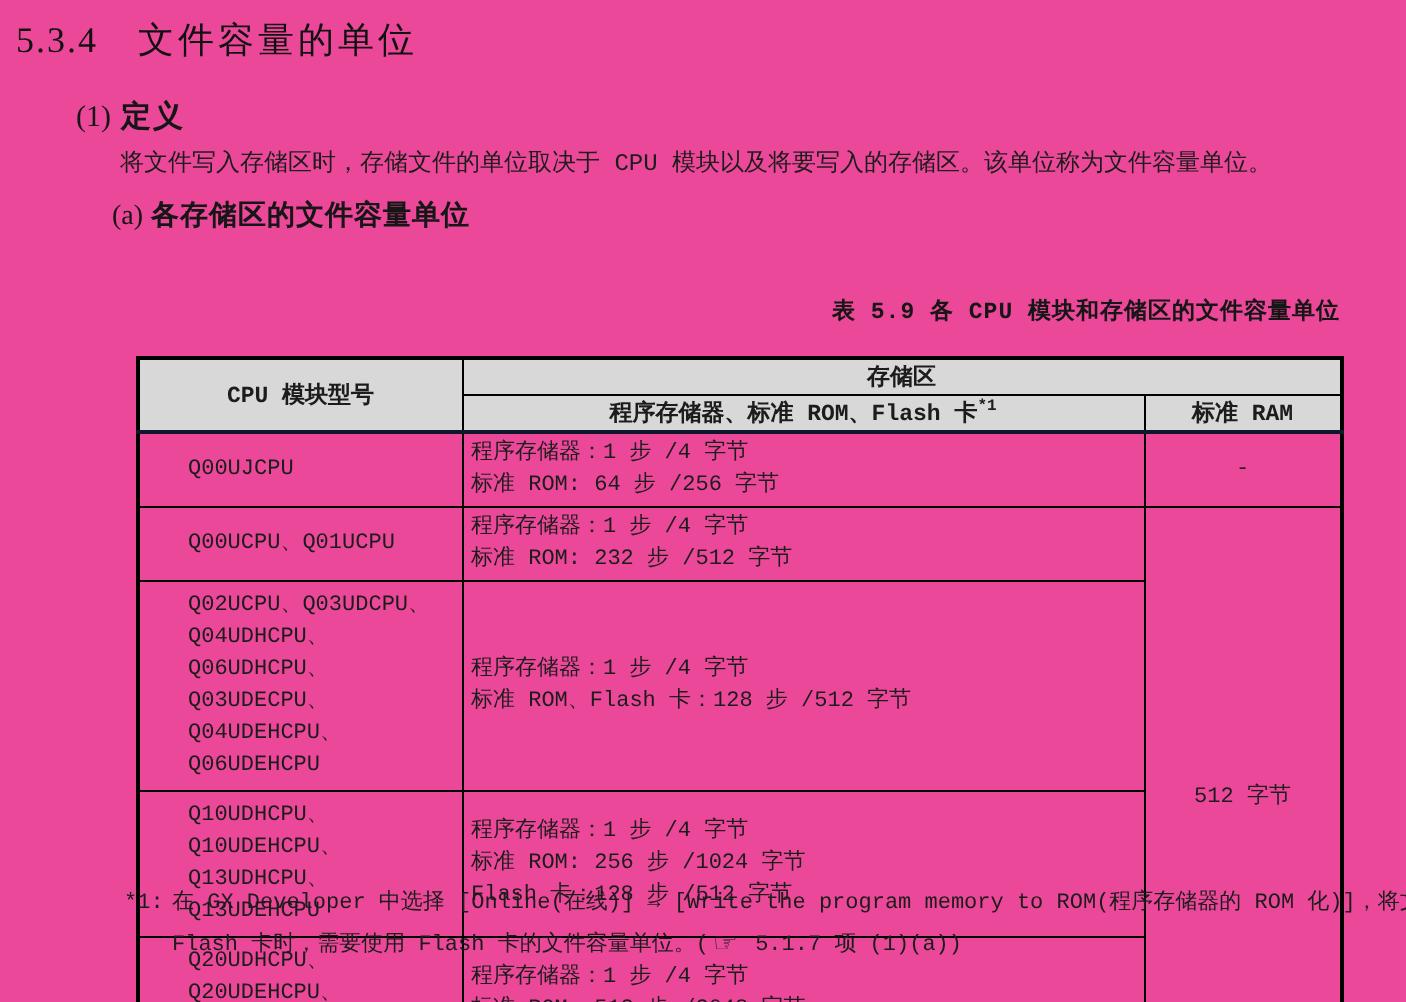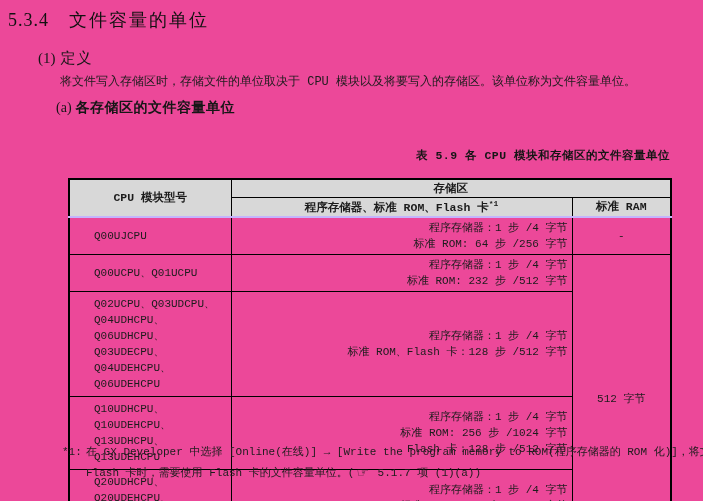--- a/index.html
+++ b/index.html
@@ -13,21 +13,21 @@
   .sec-head {
     position:absolute; left:8px; top:8px;
     font-family:"Liberation Serif","DejaVu Serif",serif;
     font-size:18px; font-weight:normal; letter-spacing:1px; color:#111;
   }
   .sec-head .sec-title { margin-left:20px; letter-spacing:2px; }
 
   
   .def-head { position:absolute; left:38px; top:49px; font-size:15px; }
   .def-head .num { font-family:"Liberation Serif","DejaVu Serif",serif; font-weight:normal; }
-  .def-head .lbl { font-weight:normal; margin-left:5px; letter-spacing:1px;margin-top:44px; }
+  .def-head .lbl { font-weight:bold; margin-left:5px; letter-spacing:1px;margin-top:44px; }
   .def-body { position:absolute; left:60px; top:73px; font-size:12px; white-space:nowrap; color:#1c1c1c; }
 
   
   .sub-head { position:absolute; left:56px; top:99px; font-size:14px; }
   .sub-head .num { font-family:"Liberation Serif","DejaVu Serif",serif; font-weight:normal; }
   .sub-head .lbl { font-weight:bold; margin-left:4px; letter-spacing:0.5px; }
   .sub-body { position:absolute; left:78px; top:123px; font-size:12px; white-space:nowrap; color:#1c1c1c; }
 
   
   .tbl-caption {
@@ -36,29 +36,29 @@
   }
 
   
   table.cap-table {
     position:absolute; left:68px; top:178px; width:602px;
     border-collapse:collapse; table-layout:fixed;
     font-size:11px; color:#1c1c1c;
     border:2px solid #000;
   }
   table.cap-table th, table.cap-table td { border:1px solid #000; vertical-align:middle; }
-  table.cap-table thead { border-bottom:2px solid #c4b5fd;margin-left:24px; }
+  table.cap-table thead { border-bottom:2px solid #0f172a;margin-left:24px; }
   table.cap-table th {
     background:#d8d8d8; font-weight:bold; font-size:11.5px; text-align:center;
     padding:1px 2px;
   }
   table.cap-table td.cpu-cell {
     text-align:left; padding:4px 6px 4px 24px; line-height:16px;
   }
-  table.cap-table td.unit-cell { text-align:right; padding:2px 4px;margin-top:37px; }
+  table.cap-table td.unit-cell { text-align:left; padding:2px 4px;margin-top:37px; }
   table.cap-table td.unit-cell .u-line { line-height:16px; white-space:nowrap; }
   table.cap-table td.ram-cell { text-align:center; }
   sup.fn-ref { font-size:8px; vertical-align:super; }
 
   
   .footnote {
     position:absolute; left:62px; top:442px; display:flex;
     font-size:11px; color:#1c1c1c;
   }
   .footnote .marker { width:24px; flex:0 0 24px; line-height:21px; }

